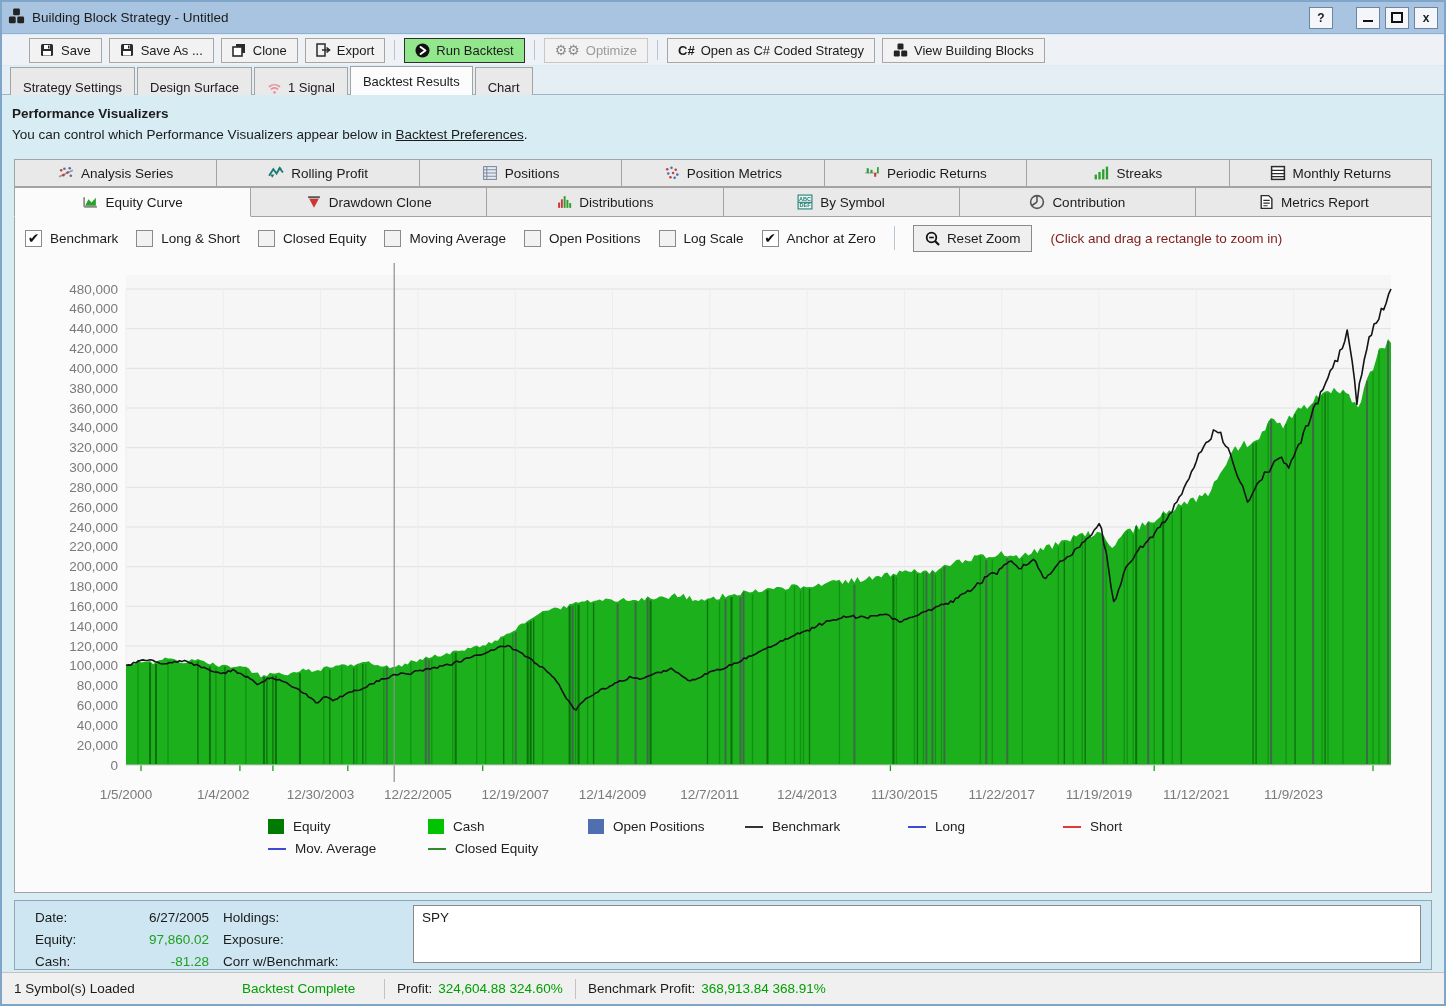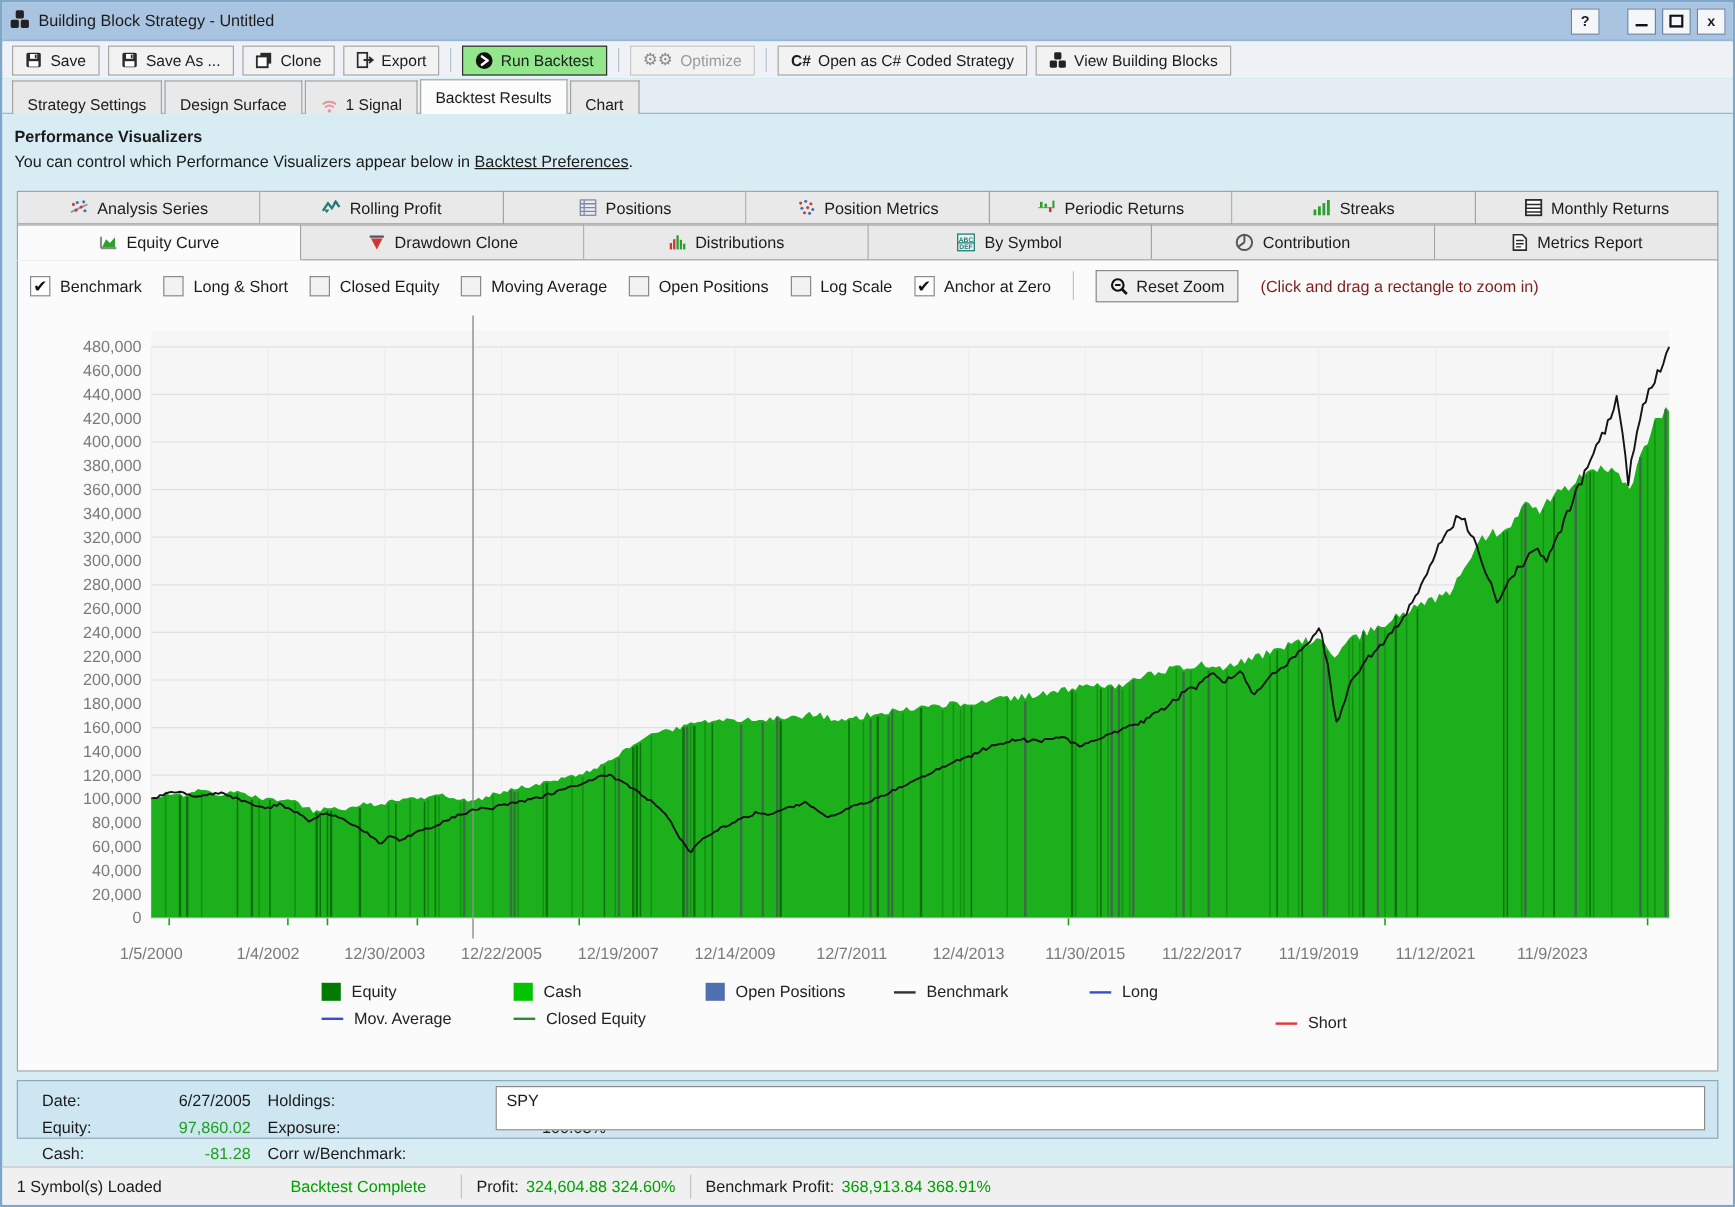--- a/index.html
+++ b/index.html
@@ -8,21 +8,21 @@
   .window { position:relative; width:1446px; height:1006px; background:#d8ecf4; border:2px solid #7fa5c9; }
 
   
   .titlebar { position:absolute; top:0; left:0; right:0; height:32px; background:#a8c4e1; display:flex; align-items:center; padding:0 6px; border-bottom:1px solid #8fb0d2; }
   .titlebar .title { margin-left:7px; font-size:13.5px; }
   .win-btns { margin-left:auto; display:flex; align-items:center; gap:5px; }
   .win-btn { width:24px; height:22px; background:#f4f6f9; border:1px solid #6b86a5; display:flex; align-items:center; justify-content:center; font-weight:bold; font-size:12px; cursor:default; }
   .win-btn.help { margin-right:18px; }
 
   
-  .toolbar { position:absolute; top:33px; left:0; right:0; height:30px; background:#eef2f6; display:flex; align-items:center; padding:0 8px; gap:7px; }
+  .toolbar { position:absolute; top:33px; left:0; right:0; height:30px; background:#eef2f6; display:flex; align-items:center; padding:0 27px; gap:7px; }
   .tb-btn { height:25px; display:flex; align-items:center; gap:6px; padding:0 10px; background:#f2f2f2; border:1px solid #a6a6a6; font-size:13px; white-space:nowrap; cursor:default; }
   .tb-btn.run { background:#92e68c; border:1px solid #2f2f2f; }
   .tb-btn.disabled { color:#9a9a9a; border-color:#c7c7c7; }
   .tb-sep { width:1px; height:20px; background:#b9c4cf; margin:0 2px; }
   .gear { font-family:"DejaVu Sans",sans-serif; color:#8a8a8a; font-size:14px; }
   .csharp-glyph { font-weight:bold; font-size:13px; }
 
   
   .maintabs { position:absolute; top:64px; left:0; right:0; height:29px; display:flex; padding-left:8px; gap:2px; border-bottom:1px solid #9fb6c6; background:#e4eef4; }
   .mtab { height:39px; margin-top:1px; display:flex; align-items:center; gap:6px; padding:0 12px; background:#e9e9e9; border:1px solid #a3a3a3; border-bottom:none; font-size:13px; cursor:default; }
@@ -50,21 +50,21 @@
   .resetzoom { height:27px; display:flex; align-items:center; gap:7px; padding:0 11px; background:#efefef; border:1px solid #8a8a8a; font-size:13.5px; cursor:default; }
   .zoom-hint { font-size:13.5px; color:#7f1d1d; }
 
   .chart-wrap { position:absolute; top:42px; left:0; right:0; height:560px; }
   .legend { position:absolute; top:602px; left:0; right:0; }
   .leg-item { position:absolute; display:flex; align-items:center; gap:9px; font-size:13.5px; color:#222; }
   .leg-box { width:16px; height:15px; }
   .leg-line { width:18px; height:2px; }
 
   
-  .info-panel { position:absolute; top:805px; left:12px; right:12px; height:49px; background:#cde6f2; border:1px solid #8fa8b8; display:flex; }
+  .info-panel { position:absolute; top:805px; left:12px; right:12px; height:70px; background:#cde6f2; border:1px solid #8fa8b8; display:flex; }
   .info-grid { display:grid; grid-template-columns:58px 102px 148px 120px; gap:0 14px; padding:6px 0 0 20px; align-content:start; font-size:13.5px; line-height:22px; }
   .info-grid .lbl { text-align:left; }
   .info-grid .val { text-align:right; }
   .val.green { color:#1fa01f; }
   .symbol-box { position:absolute; left:398px; top:4px; right:10px; bottom:6px; background:#fff; border:1px solid #8a8a8a; padding:4px 8px; font-size:13.5px; }
 
   
   .statusbar { position:absolute; left:0; right:0; bottom:0; height:32px; background:#f0f0f0; border-top:1px solid #c2c2c2; display:flex; align-items:center; font-size:13.5px; padding:0 12px; }
   .sb-sep { width:1px; height:20px; background:#c2c2c2; margin:0 12px; }
   .sb-green { color:#00a000; }
@@ -598,21 +598,21 @@
             <span>Open Positions</span>
           </div>
           <div class="leg-item" style="left: 730px; top: 0px;">
             <span class="leg-line" style="background: rgb(51, 51, 51);"></span>
             <span>Benchmark</span>
           </div>
           <div class="leg-item" style="left: 893px; top: 0px;">
             <span class="leg-line" style="background: rgb(59, 75, 216);"></span>
             <span>Long</span>
           </div>
-          <div class="leg-item" style="left: 1048px; top: 0px; margin-top: 26px;">
+          <div class="leg-item" style="left: 1048px; top: 0px;">
             <span class="leg-line" style="background: rgb(224, 58, 58);"></span>
             <span>Short</span>
           </div>
           <div class="leg-item" style="left: 253px; top: 22px;">
             <span class="leg-line" style="background: rgb(59, 75, 216);"></span>
             <span>Mov. Average</span>
           </div>
           <div class="leg-item" style="left: 413px; top: 22px;">
             <span class="leg-line" style="background: rgb(46, 139, 46);"></span>
             <span>Closed Equity</span>

